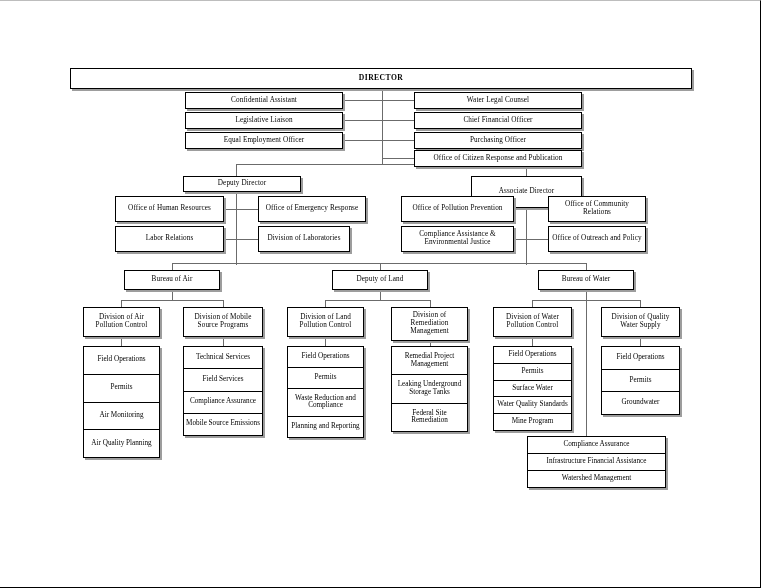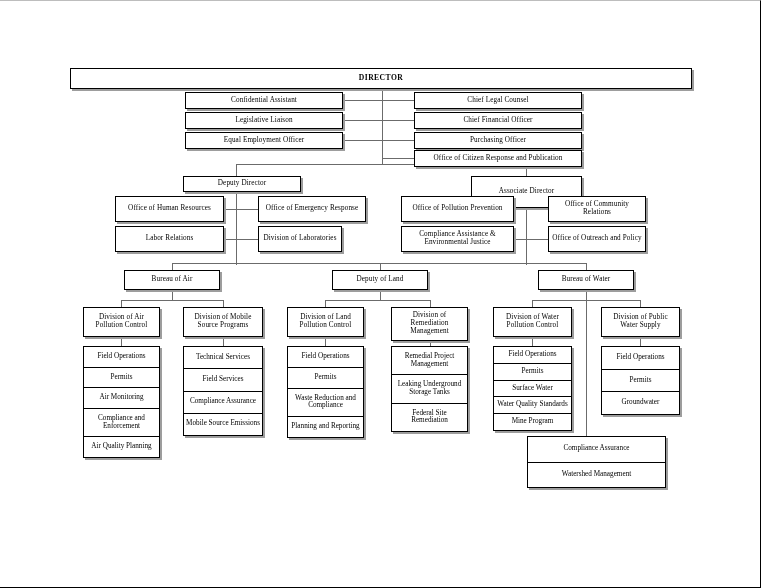--- a/index.html
+++ b/index.html
@@ -132,21 +132,21 @@
     <span>Confidential Assistant</span>
   </div>
   <div class="bx" style="left:185px;top:111px;width:158px;height:17px;">
     <span>Legislative Liaison</span>
   </div>
   <div class="bx" style="left:185px;top:131px;width:158px;height:17px;">
     <span>Equal Employment Officer</span>
   </div>
 
   <div class="bx" style="left:414px;top:91px;width:168px;height:17px;">
-    <span>Chief Legal Counsel</span>
+    <span>Water Legal Counsel</span>
   </div>
   <div class="bx" style="left:414px;top:111px;width:168px;height:17px;">
     <span>Chief Financial Officer</span>
   </div>
   <div class="bx" style="left:414px;top:131px;width:168px;height:17px;">
     <span>Purchasing Officer</span>
   </div>
   <div class="bx" style="left:414px;top:149px;width:168px;height:17px;">
     <span>Office of Citizen Response and Publication</span>
   </div>
@@ -160,21 +160,21 @@
 
   <div class="bx" style="left:115px;top:195px;width:109px;height:26px;">
     <span>Office of Human Resources</span>
   </div>
   <div class="bx" style="left:115px;top:225px;width:109px;height:26px;">
     <span>Labor Relations</span>
   </div>
   <div class="bx" style="left:258px;top:195px;width:108px;height:26px;">
     <span>Office of Emergency Response</span>
   </div>
-  <div class="bx" style="left:258px;top:225px;width:84px;height:26px;text-align:center;">
+  <div class="bx" style="left:258px;top:225px;width:92px;height:26px;text-align:center;">
     <span>Division of Laboratories</span>
   </div>
 
   <div class="bx" style="left:401px;top:195px;width:113px;height:26px;">
     <span>Office of Pollution Prevention</span>
   </div>
   <div class="bx" style="left:401px;top:225px;width:113px;height:26px;">
     <span>Compliance Assistance &amp; Environmental Justice</span>
   </div>
   <div class="bx" style="left:548px;top:195px;width:98px;height:26px;">
@@ -205,28 +205,27 @@
     <span>Division of Land Pollution Control</span>
   </div>
   <div class="bx" style="left:391px;top:306px;width:77px;height:34px;align-items:center;">
     <span>Division of Remediation Management</span>
   </div>
 
   <div class="bx" style="left:493px;top:306px;width:79px;height:30px;">
     <span>Division of Water Pollution Control</span>
   </div>
   <div class="bx" style="left:601px;top:306px;width:79px;height:30px;">
-    <span>Division of Public Water Supply</span>
+    <span>Division of Quality Water Supply</span>
   </div>
 
   <div class="stk" style="left:83px;top:345px;width:77px;height:112px;">
     <div>Field Operations</div>
     <div>Permits</div>
     <div>Air Monitoring</div>
-    <div>Compliance and Enforcement</div>
     <div>Air Quality Planning</div>
   </div>
 
   <div class="stk" style="left:183px;top:345px;width:80px;height:90px;">
     <div>Technical Services</div>
     <div>Field Services</div>
     <div>Compliance Assurance</div>
     <div>Mobile Source Emissions</div>
   </div>
 
@@ -252,16 +251,17 @@
   </div>
 
   <div class="stk" style="left:601px;top:345px;width:79px;height:69px;">
     <div>Field Operations</div>
     <div>Permits</div>
     <div>Groundwater</div>
   </div>
 
   <div class="stk" style="left:527px;top:435px;width:139px;height:52px;">
     <div>Compliance Assurance</div>
+    <div>Infrastructure Financial Assistance</div>
     <div>Watershed Management</div>
   </div>
 
 </div>
 
 </body></html>

